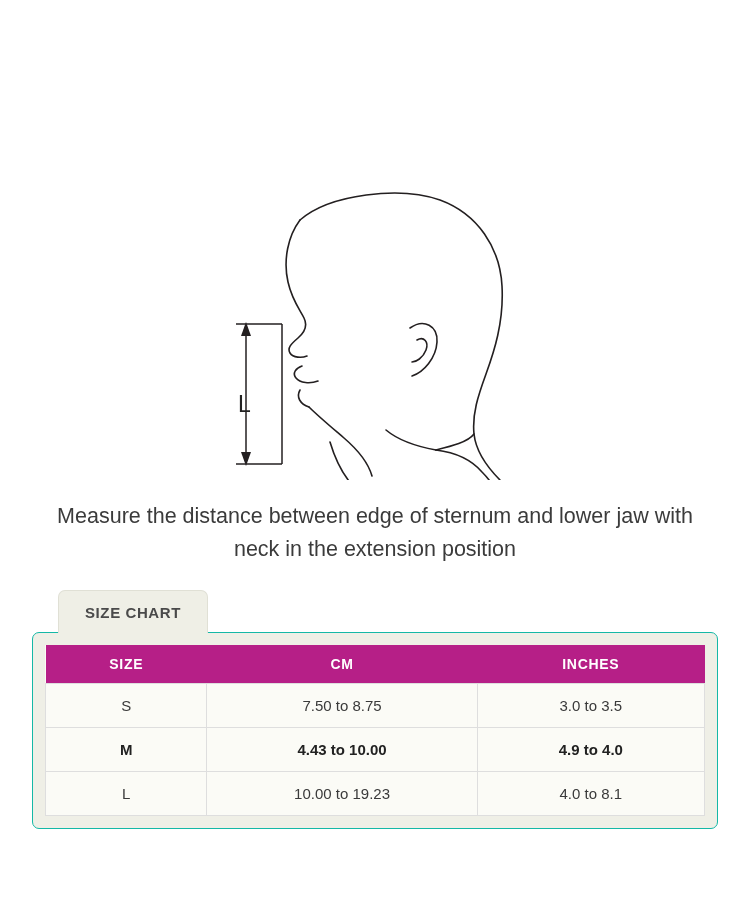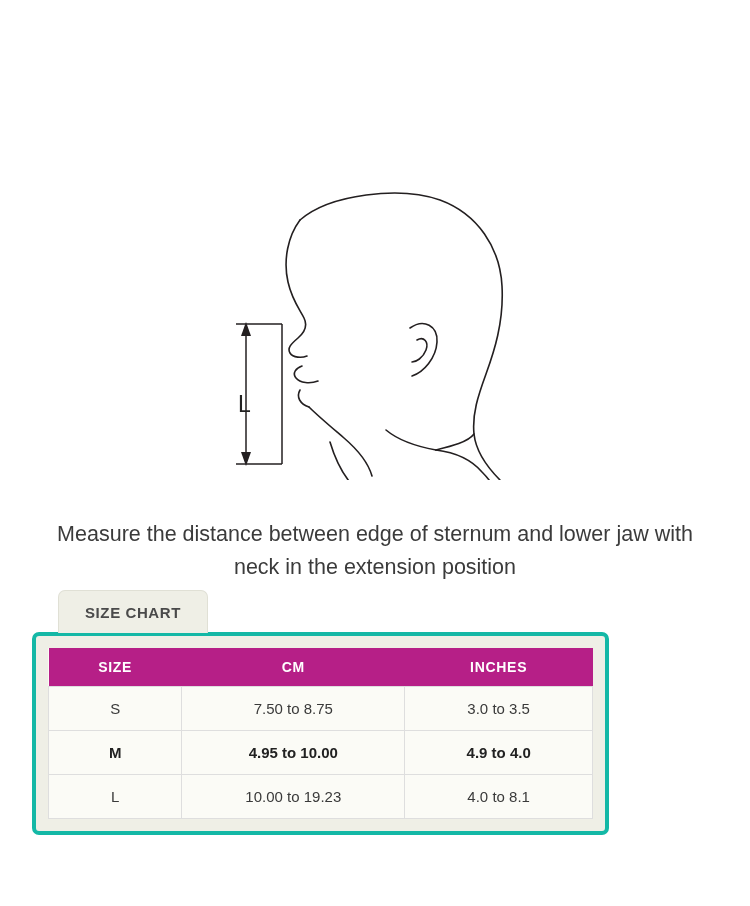--- a/index.html
+++ b/index.html
@@ -36,21 +36,21 @@
   .measure-label {
     font-family: "Liberation Sans", sans-serif;
     font-size: 23px;
     fill: #222222;
   }
 
   
   .instruction {
     position: absolute;
     left: 40px;
-    top: 518px;
+    top: 500px;
     width: 670px;
     text-align: center;
     font-size: 21.5px;
     line-height: 33px;
     color: #3b3b3b;
     font-family: "Liberation Sans", sans-serif;
   }
 
   
   .chart-wrap {
@@ -72,25 +72,25 @@
     font-weight: bold;
     letter-spacing: 0.6px;
     color: #4a4a4a;
     z-index: 2;
     text-align: right;
   }
   .panel {
     position: relative;
     top: -1px;
     background: #efefe6;
-    border: 4px solid #14b8a6;
+    border: 1px solid #14b8a6;
     border-radius: 7px;
     padding: 12px;
     box-sizing: border-box;
-    width: 577px;
+    width: 686px;
   }
   table.size-table {
     width: 100%;
     border-collapse: collapse;
     background: #fbfbf6;
     font-size: 15px;
   }
   table.size-table th {
     background: #b61f87;
     color: #ffffff;
@@ -194,21 +194,21 @@
           </tr>
         </thead>
         <tbody>
           <tr>
             <td>S</td>
             <td>7.50 to 8.75</td>
             <td>3.0 to 3.5</td>
           </tr>
           <tr class="highlight">
             <td>M</td>
-            <td>4.95 to 10.00</td>
+            <td>4.43 to 10.00</td>
             <td>4.9 to 4.0</td>
           </tr>
           <tr>
             <td>L</td>
             <td>10.00 to 19.23</td>
             <td>4.0 to 8.1</td>
           </tr>
         </tbody>
       </table>
     </div>

